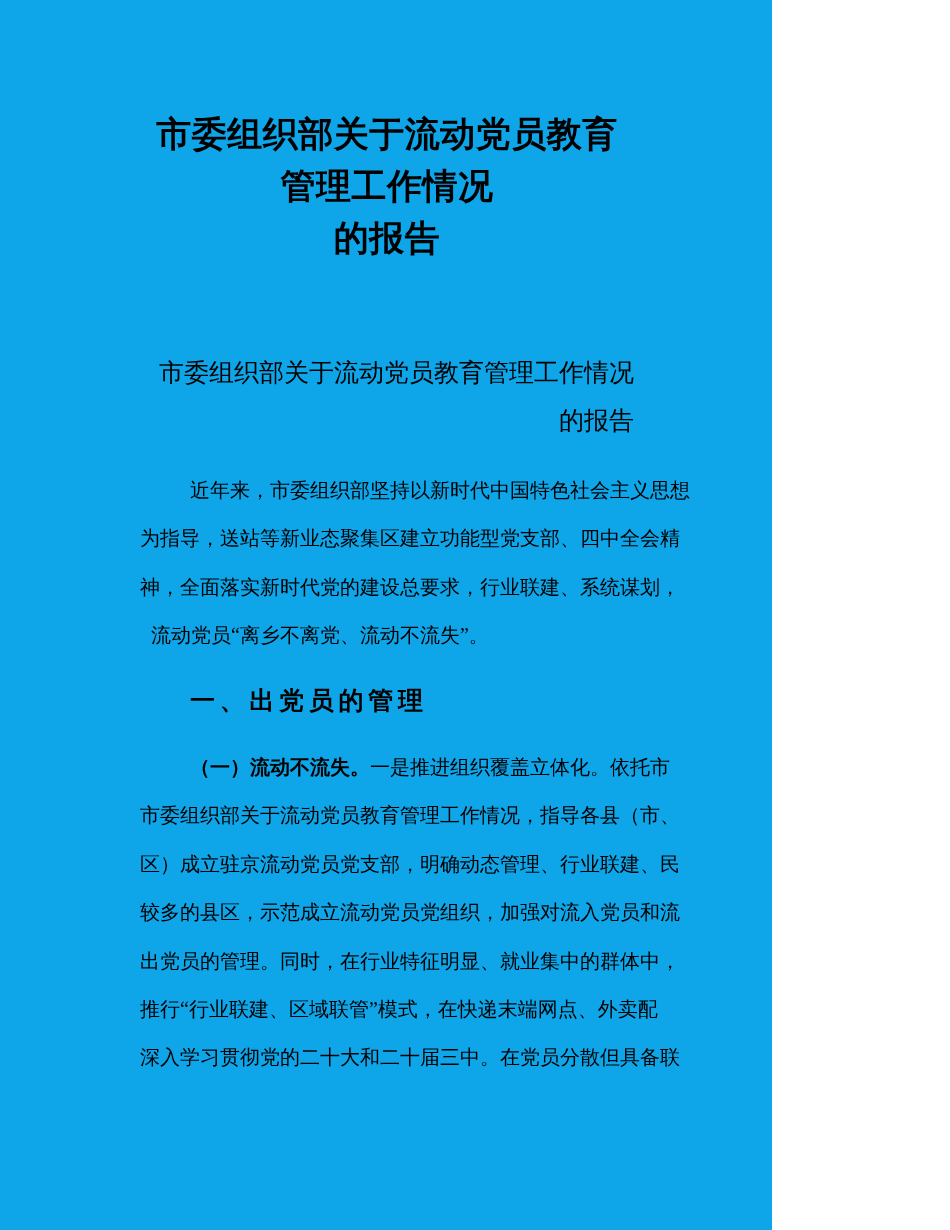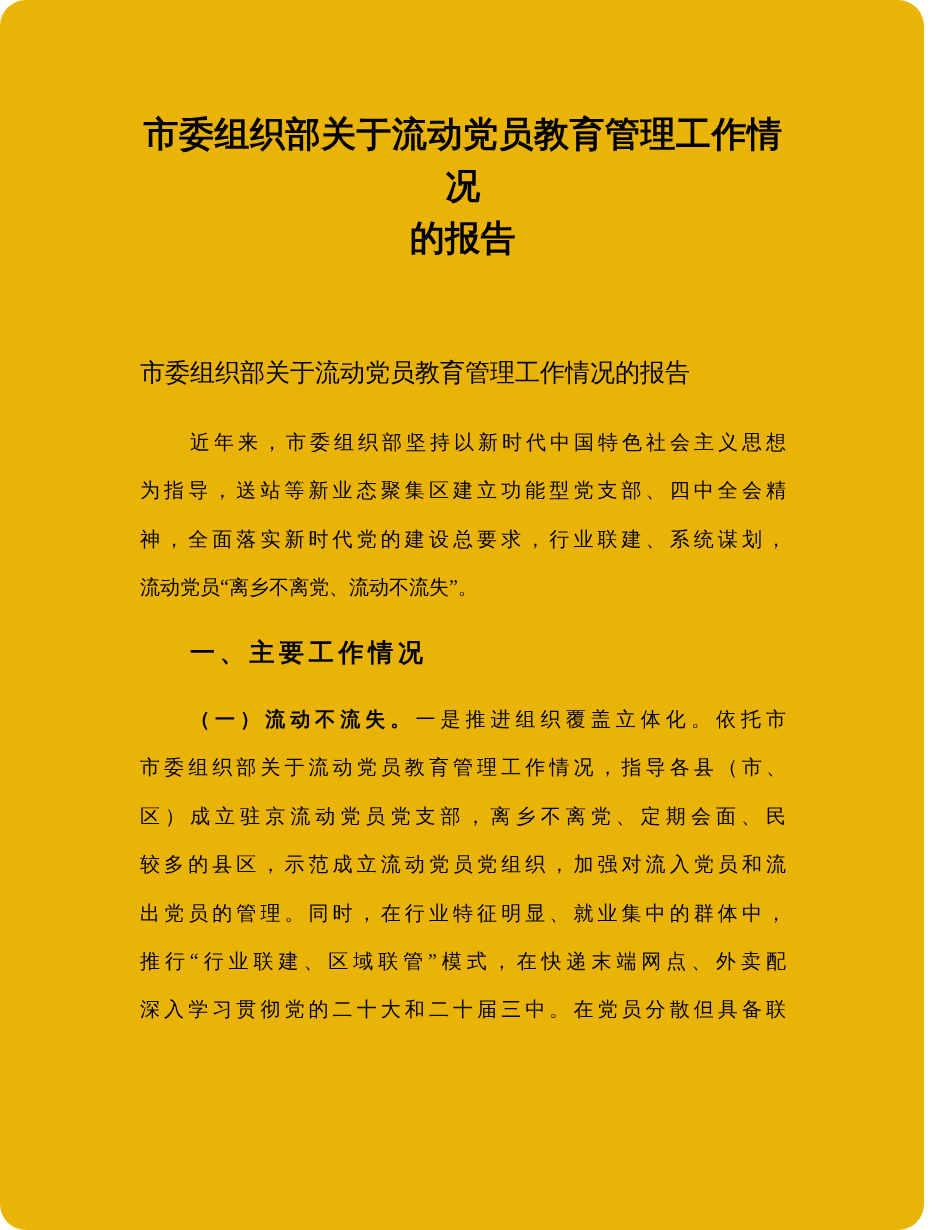--- a/index.html
+++ b/index.html
@@ -2,45 +2,44 @@
 <html><head>
 <meta charset="utf-8">
 <style>
   html, body {
     margin: 0;
     padding: 0;
     background: #ffffff;
   }
   .screen {
     position: relative;
-    width: 924px;
+    width: 772px;
     height: 1230px;
-    background: #eab308;
+    background: #0ea5e9;
     overflow: hidden;
     color: #000000;
     font-family: "Liberation Serif", "DejaVu Serif", serif;
-    border-radius: 26px;
   }
   .doc {
     padding-left: 140px;
     padding-right: 138px;
   }
   
   .doc-title {
     margin-top: 109px;
     text-align: center;
     font-size: 35px;
     line-height: 52px;
     font-weight: bold;
     letter-spacing: 0.5px;
   }
   
   .doc-subtitle {
     margin-top: 84px;
-    text-align: left;
+    text-align: right;
     font-size: 25px;
     line-height: 48px;
     font-weight: normal;
   }
   
   .para { margin: 0; }
   .p1 { margin-top: 21px; }
   .p2 { margin-top: 19px; }
   .bline {
     font-size: 20px;
@@ -48,20 +47,21 @@
     height: 48.4px;
     text-align: justify;
     text-align-last: justify;
     text-justify: inter-character;
     white-space: nowrap;
     overflow: visible;
   }
   .bline.lastline {
     text-align: left;
     text-align-last: left;
+    margin-left: 11px;
   }
   .indent { padding-left: 50px; }
   
   .section-heading {
     margin-top: 16px;
     padding-left: 50px;
     font-size: 25px;
     line-height: 48.4px;
     height: 48.4px;
     font-weight: bold;
@@ -86,26 +86,26 @@
 
     <div class="doc-subtitle">市委组织部关于流动党员教育管理工作情况的报告</div>
 
     <div class="para p1">
       <div class="bline indent">近年来，市委组织部坚持以新时代中国特色社会主义思想</div>
       <div class="bline">为指导，送站等新业态聚集区建立功能型党支部、四中全会精</div>
       <div class="bline">神，全面落实新时代党的建设总要求，行业联建、系统谋划，</div>
       <div class="bline lastline">流动党员“离乡不离党、流动不流失”。</div>
     </div>
 
-    <div class="section-heading">一、主要工作情况</div>
+    <div class="section-heading">一、出党员的管理</div>
 
     <div class="para p2">
       <div class="bline indent"><span class="lead-bold">（一）流动不流失。</span><span>一是推进组织覆盖立体化。依托市</span></div>
       <div class="bline">市委组织部关于流动党员教育管理工作情况，指导各县（市、</div>
-      <div class="bline">区）成立驻京流动党员党支部，离乡不离党、定期会面、民</div>
+      <div class="bline">区）成立驻京流动党员党支部，明确动态管理、行业联建、民</div>
       <div class="bline">较多的县区，示范成立流动党员党组织，加强对流入党员和流</div>
       <div class="bline">出党员的管理。同时，在行业特征明显、就业集中的群体中，</div>
       <div class="bline">推行“行业联建、区域联管”模式，在快递末端网点、外卖配</div>
       <div class="bline">深入学习贯彻党的二十大和二十届三中。在党员分散但具备联</div>
     </div>
 
   </div>
 </div>
 
 </body></html>

